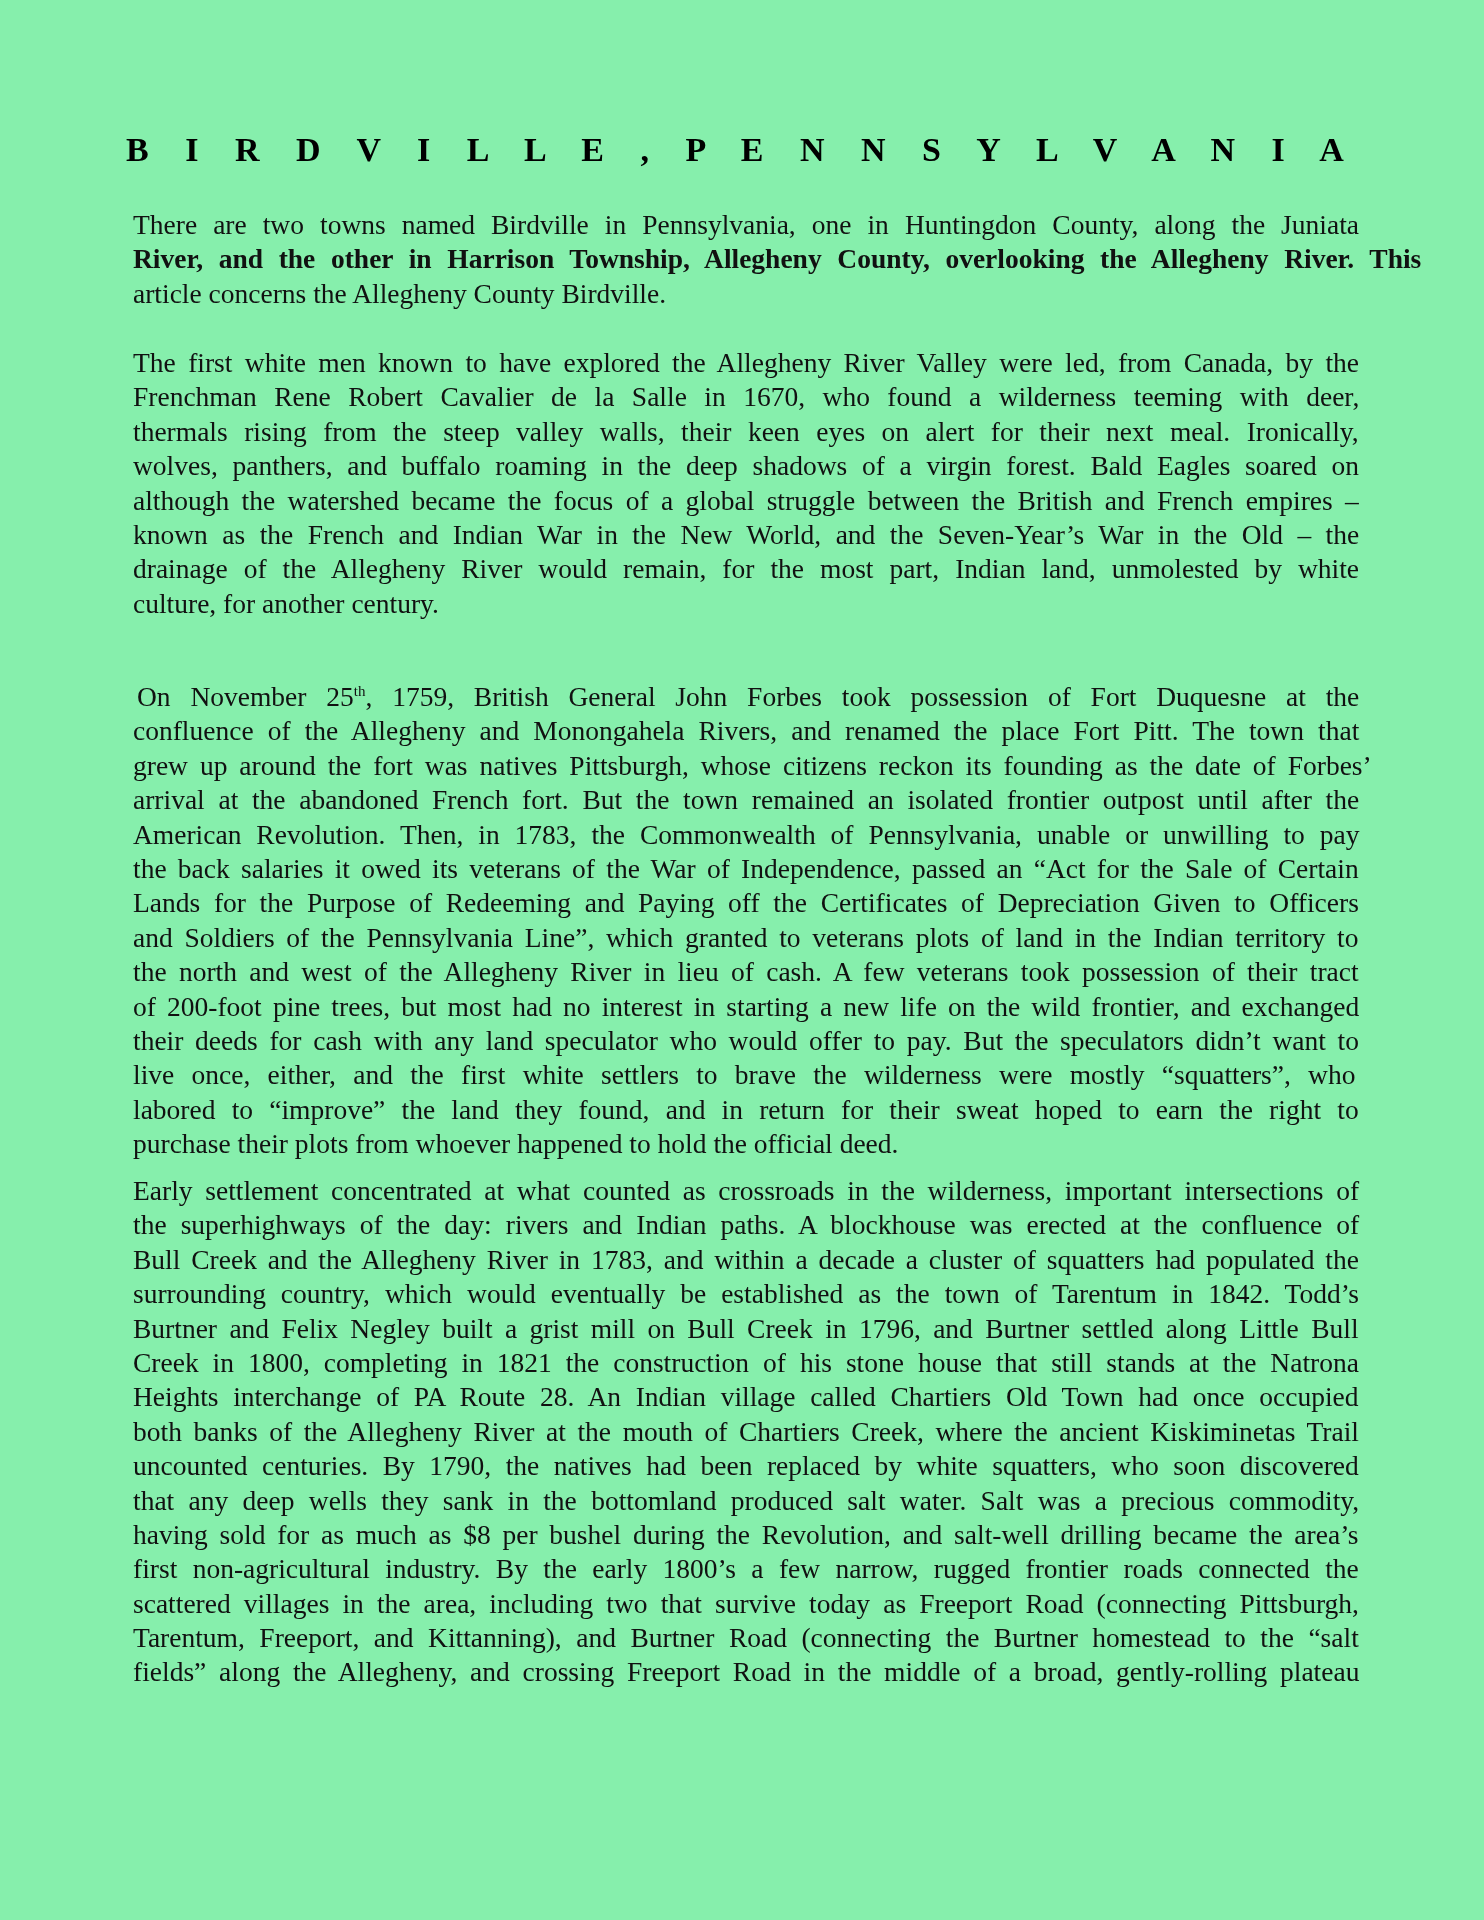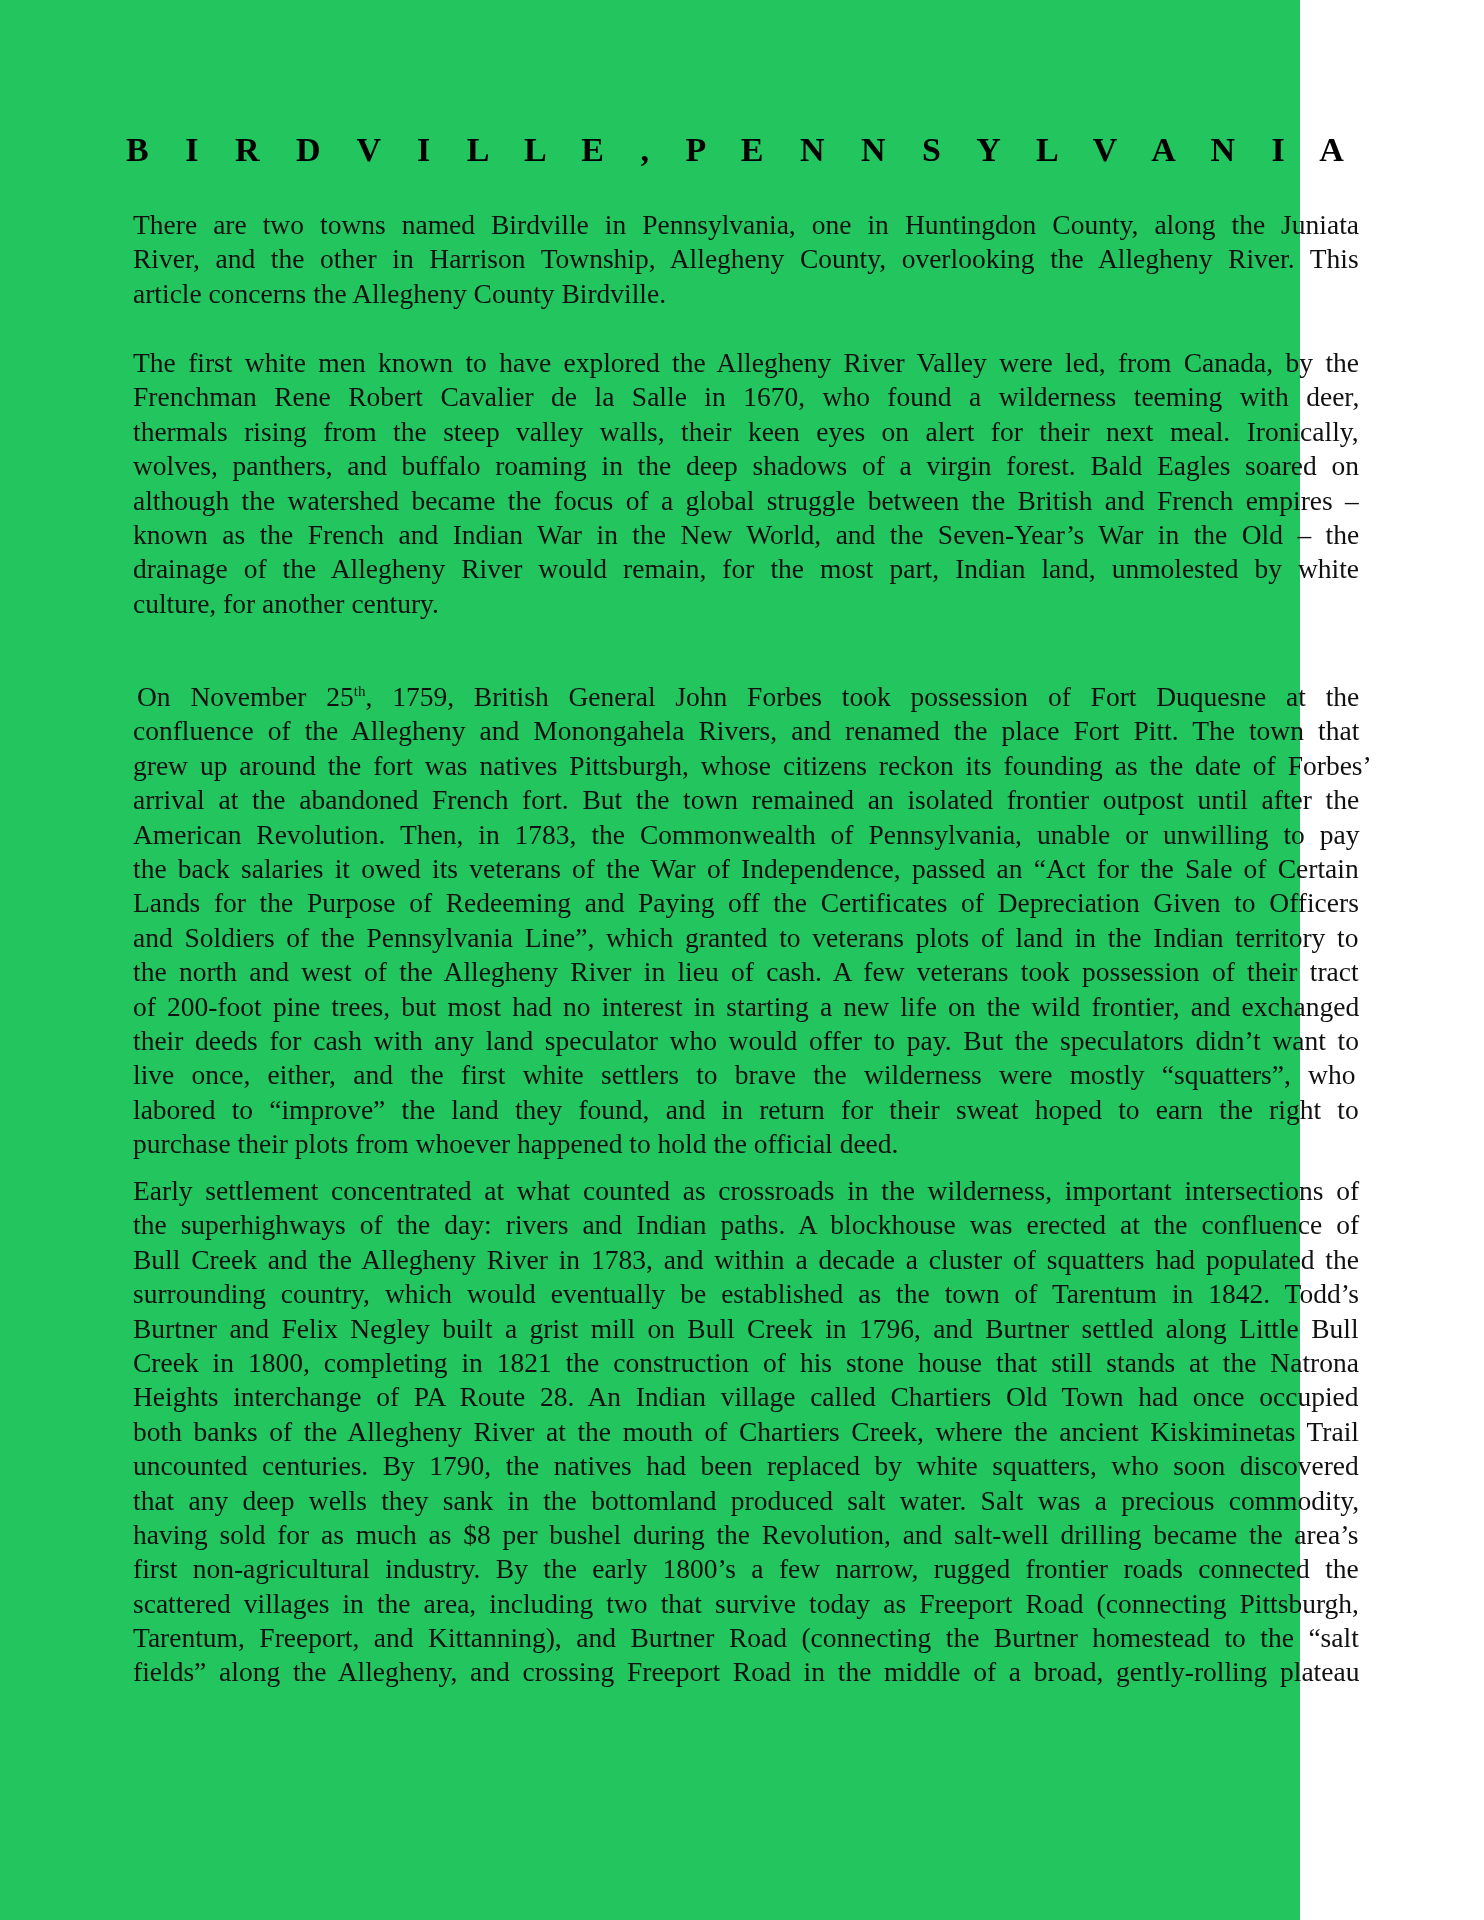--- a/index.html
+++ b/index.html
@@ -1,17 +1,17 @@
 <!DOCTYPE html>
 <html><head>
 <meta charset="utf-8">
 <style>
   html, body { margin: 0; padding: 0; background: #ffffff; }
   body { width: 1484px; height: 1920px; position: relative; overflow: hidden; }
-  .page { position: absolute; left: 0; top: 0; width: 1300px; height: 1920px; background: #22c55e; }
+  .page { position: absolute; left: 0; top: 0; width: 1484px; height: 1920px; background: #86efac; }
   .title {
     position: absolute; left: 0; top: 128px; width: 1484px; text-align: center;
     font-family: "Liberation Serif", serif; font-weight: bold; font-size: 34px;
     letter-spacing: 14px; color: #000; line-height: 44px;
   }
   .para { position: absolute; left: 133px; width: 1226px; }
   .line {
     display: block; height: 34.4px; line-height: 34.4px;
     font-family: "Liberation Serif", serif; font-size: 27.5px; color: #111;
     text-align: justify; text-align-last: justify; white-space: nowrap; overflow: visible;
@@ -23,21 +23,21 @@
   .indent { padding-left: 4px; }
 </style>
 </head>
 <body>
 
 <div class="page">
   <div class="title">B I R D V I L L E , P E N N S Y L V A N I A</div>
 
   <div class="para" id="p0" style="top:208px;">
       <div class="line"><span class="inner" style="white-space: nowrap; width: auto; word-spacing: 9.14286px;">There are two towns named Birdville in Pennsylvania, one in Huntingdon County, along the Juniata</span></div>
-      <div class="line"><span class="inner" style="white-space: nowrap; width: auto; word-spacing: 8.76923px;">River, and the other in Harrison Township, Allegheny County, overlooking the Allegheny River. This</span></div>
+      <div class="line"><span class="inner" style="white-space: nowrap; width: auto; word-spacing: 8.76923px; font-weight: bold;">River, and the other in Harrison Township, Allegheny County, overlooking the Allegheny River. This</span></div>
       <div class="line last"><span class="inner" style="white-space: nowrap; width: auto;">article concerns the Allegheny County Birdville.</span></div>
     </div>
   <div class="para" id="p1" style="top:346px;">
       <div class="line"><span class="inner" style="white-space: nowrap; width: auto; word-spacing: 5.52941px;">The first white men known to have explored the Allegheny River Valley were led, from Canada, by the</span></div>
       <div class="line"><span class="inner" style="white-space: nowrap; width: auto; word-spacing: 10.6px;">Frenchman Rene Robert Cavalier de la Salle in 1670, who found a wilderness teeming with deer,</span></div>
       <div class="line"><span class="inner" style="white-space: nowrap; width: auto; word-spacing: 9.5625px;">thermals rising from the steep valley walls, their keen eyes on alert for their next meal. Ironically,</span></div>
       <div class="line"><span class="inner" style="white-space: nowrap; width: auto; word-spacing: 7.8125px;">wolves, panthers, and buffalo roaming in the deep shadows of a virgin forest. Bald Eagles soared on</span></div>
       <div class="line"><span class="inner" style="white-space: nowrap; width: auto; word-spacing: 5.5px;">although the watershed became the focus of a global struggle between the British and French empires –</span></div>
       <div class="line"><span class="inner" style="white-space: nowrap; width: auto; word-spacing: 7.57895px;">known as the French and Indian War in the New World, and the Seven-Year’s War in the Old – the</span></div>
       <div class="line"><span class="inner" style="white-space: nowrap; width: auto; word-spacing: 9.13333px;">drainage of the Allegheny River would remain, for the most part, Indian land, unmolested by white</span></div>

